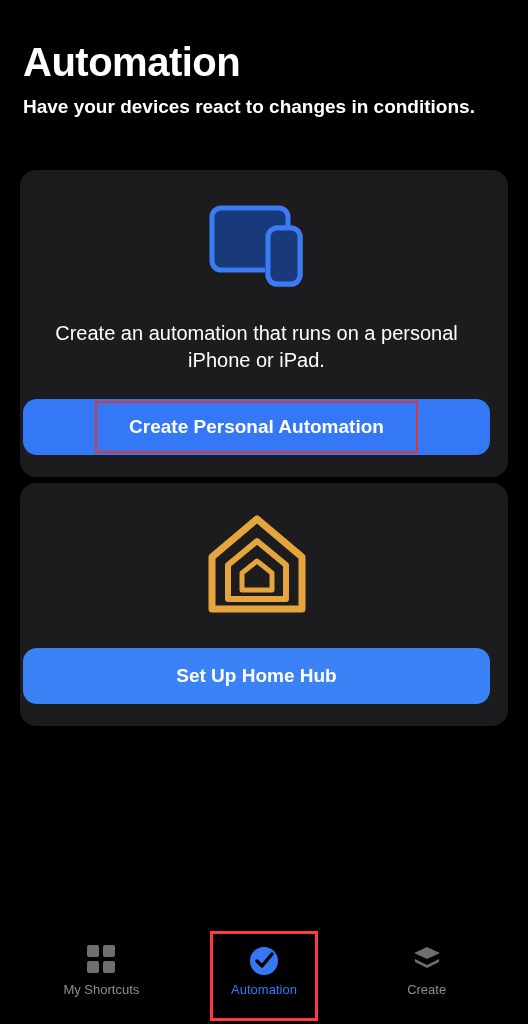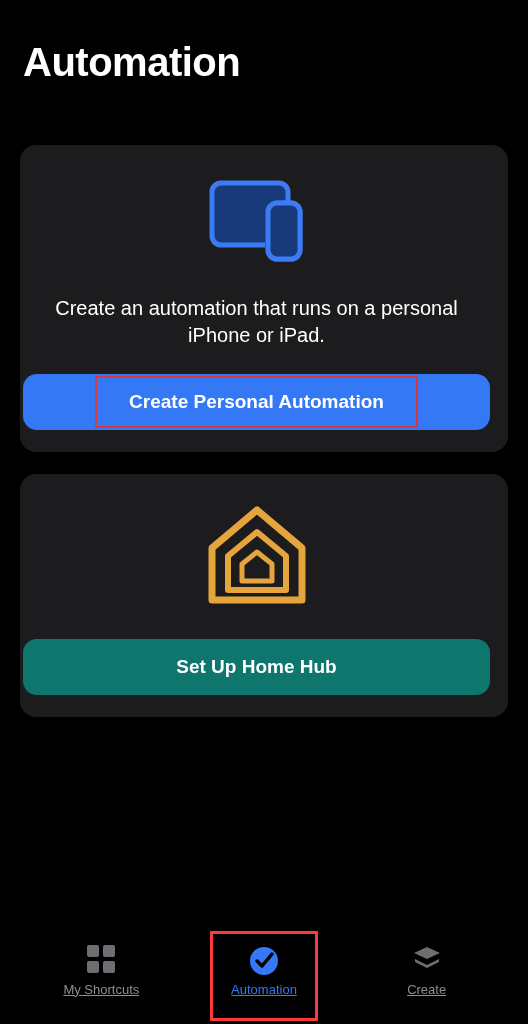--- a/index.html
+++ b/index.html
@@ -31,21 +31,21 @@
       color: #fff;
       line-height: 1.3;
     }
     .cards {
       padding: 30px 20px 0 20px;
     }
     .card {
       background: #1c1c1e;
       border-radius: 16px;
       padding: 30px 18px 22px 3px;
-      margin-bottom: 22px;
+      margin-bottom: 6px;
       text-align: center;
     }
     .card-icon {
       display: flex;
       justify-content: center;
       margin-bottom: 30px;
     }
     .card-desc {
       font-size: 20px;
       font-weight: 400;
@@ -62,21 +62,21 @@
       font-size: 19px;
       font-weight: 600;
       cursor: pointer;
       position: relative;
     }
     .btn-blue {
       background: #3478f6;
       color: #fff;
     }
     .btn-orange {
-      background: #0f766e;
+      background: #3b82f6;
       color: #fff;
     }
     .highlight-red {
       position: absolute;
       border: 2px solid #d93838;
       pointer-events: none;
     }
     .highlight-btn {
       top: 2px;
       left: 72px;
@@ -105,21 +105,20 @@
     .tab-icon {
       width: 34px;
       height: 34px;
       display: flex;
       align-items: center;
       justify-content: center;
     }
     .tab-label {
       font-size: 13px;
       font-weight: 500;
-      text-decoration: underline;
     }
     .tab-inactive .tab-label { color: #8e8e93; }
     .tab-active .tab-label { color: #3478f6; }
     .highlight-tab {
       position: absolute;
       bottom: 3px;
       left: 210px;
       width: 108px;
       height: 90px;
       border: 3px solid #ff3a3a;
@@ -128,20 +127,21 @@
     
     .devices-svg { width: 110px; height: 90px; }
     
     .home-svg { width: 110px; height: 105px; }
   </style>
 </head>
 <body>
 
 <div class="header">
   <h1 class="page-title">Automation</h1>
+  <p class="page-subtitle">Have your devices react to changes in conditions.</p>
 </div>
 
 <div class="cards">
 
   <div class="card">
     <div class="card-icon">
       <svg class="devices-svg" viewBox="0 0 110 90">
 
         <rect x="10" y="8" width="76" height="62" rx="9" ry="9" fill="#193a7a" stroke="#3d7bf4" stroke-width="5"></rect>
 

